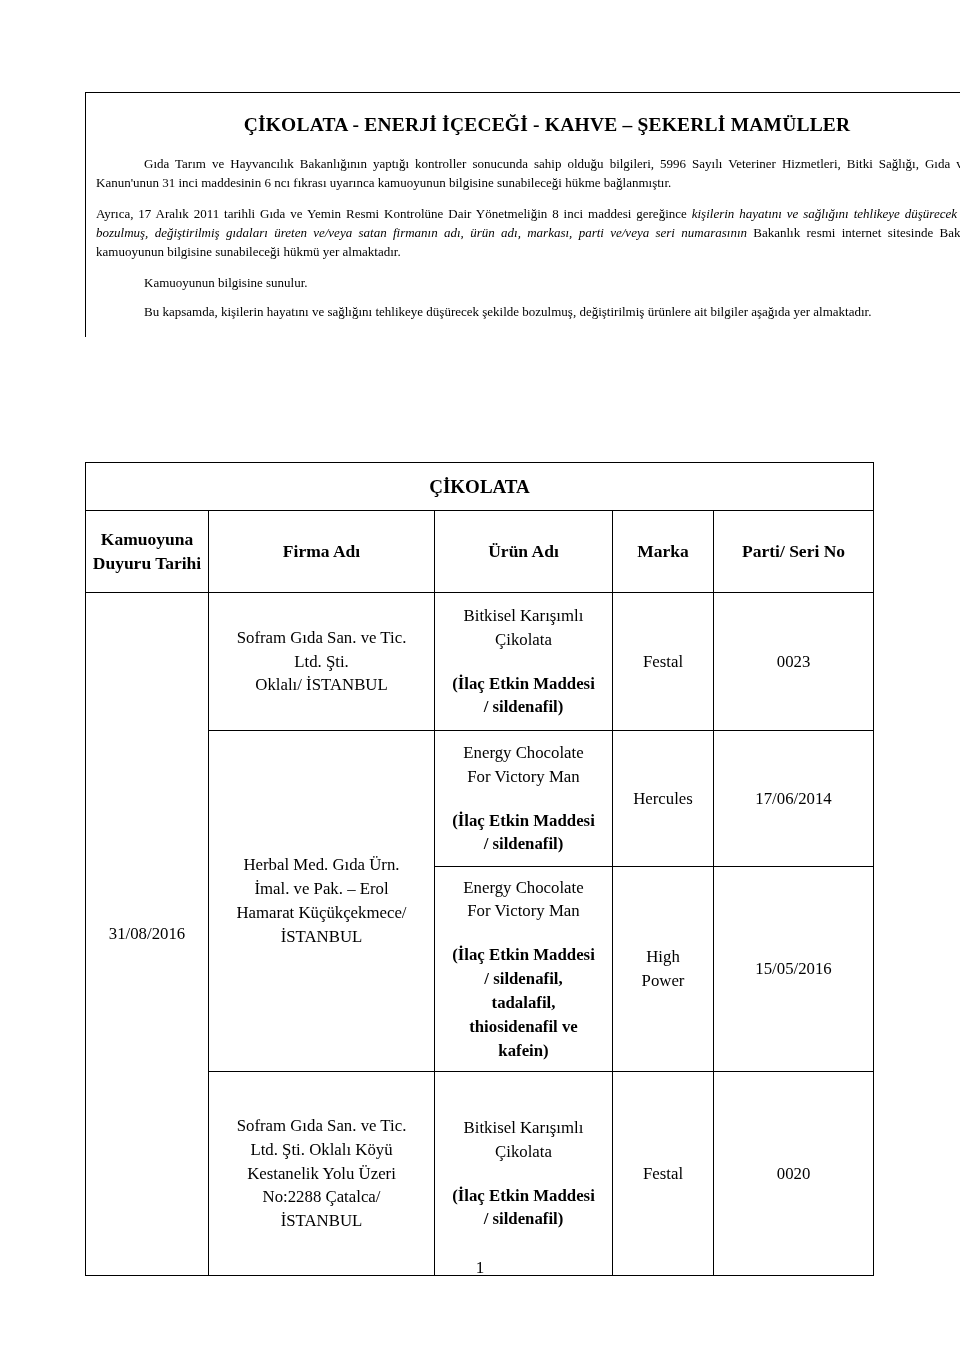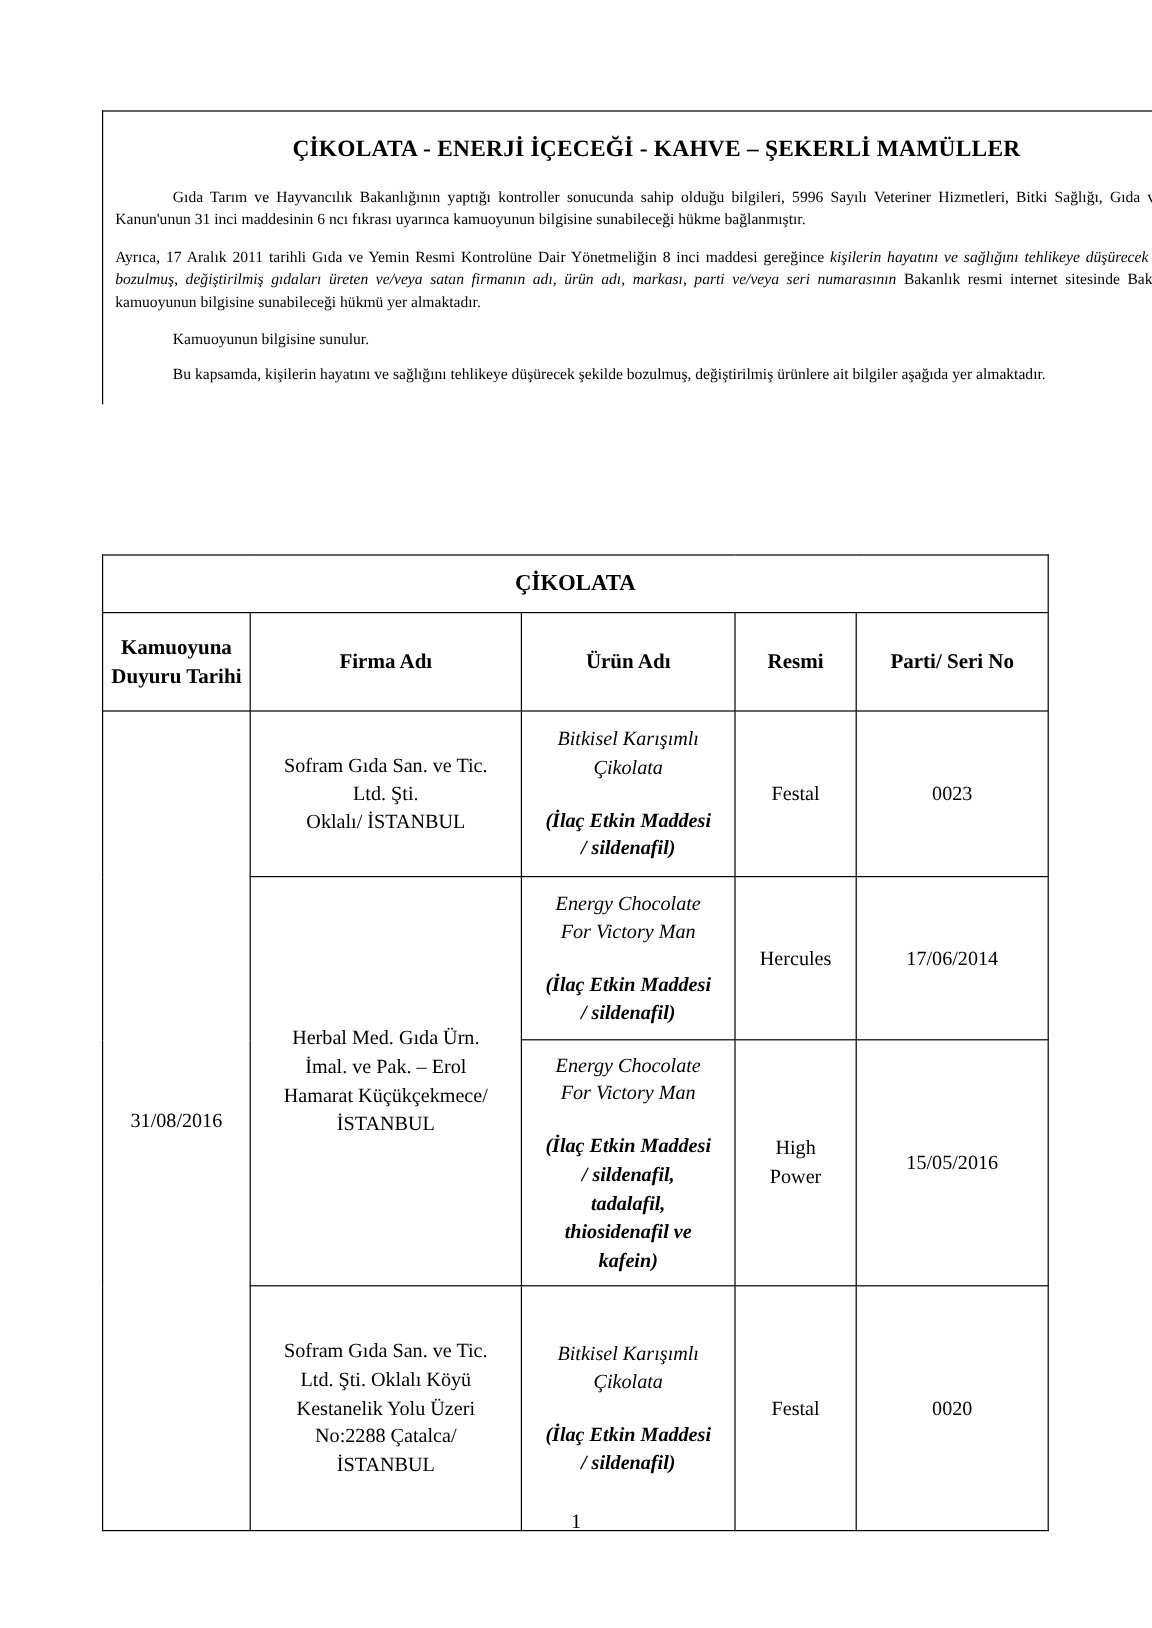--- a/index.html
+++ b/index.html
@@ -82,21 +82,21 @@
     font-size: 17.5px;
     line-height: 1.35;
     height: 82px;
   }
   td.cell {
     font-size: 16.8px;
     line-height: 1.42;
   }
   td.c-date   { text-align: center; }
   td.c-firm   { text-align: center; }
-  td.c-prod   { text-align: center; font-style: italic; }
+  td.c-prod   { text-align: center; }
   td.c-brand  { text-align: center; }
   td.c-batch  { text-align: center; }
 
   .ai { font-weight: bold; display: block; margin-top: 20px; }
   .ai .l { display: block; }
 
   .pagenum {
     position: absolute;
     left: 0;
     top: 1258px;
@@ -132,21 +132,21 @@
     <col style="width:160px">
   </colgroup>
   <tbody>
     <tr>
       <td class="band" colspan="5">ÇİKOLATA</td>
     </tr>
     <tr>
       <th class="colhead">Kamuoyuna Duyuru Tarihi</th>
       <th class="colhead">Firma Adı</th>
       <th class="colhead">Ürün Adı</th>
-      <th class="colhead">Resmi</th>
+      <th class="colhead">Marka</th>
       <th class="colhead">Parti/ Seri No</th>
     </tr>
 
     <tr style="height:138px">
       <td class="cell c-date" rowspan="4">31/08/2016</td>
       <td class="cell c-firm">
         <span>Sofram Gıda San. ve Tic.</span><br>
         <span>Ltd. Şti.</span><br>
         <span>Oklalı/ İSTANBUL</span>
       </td>

